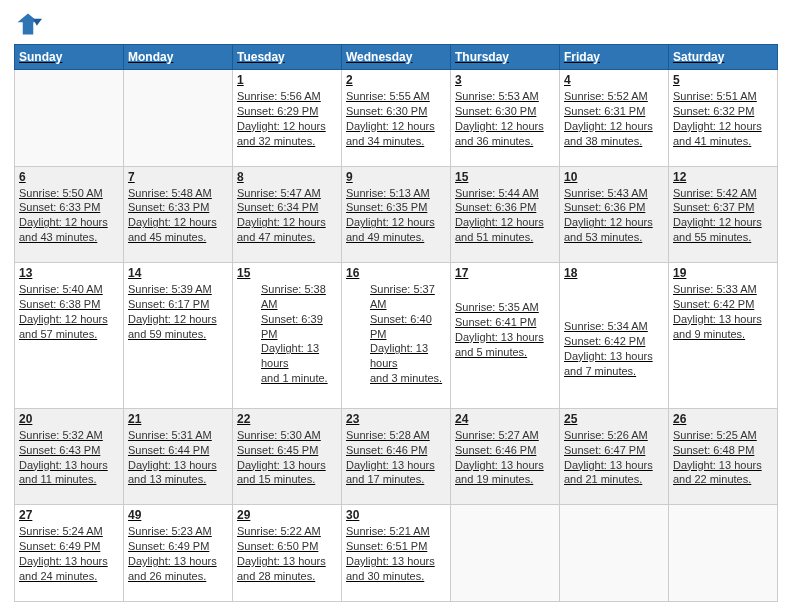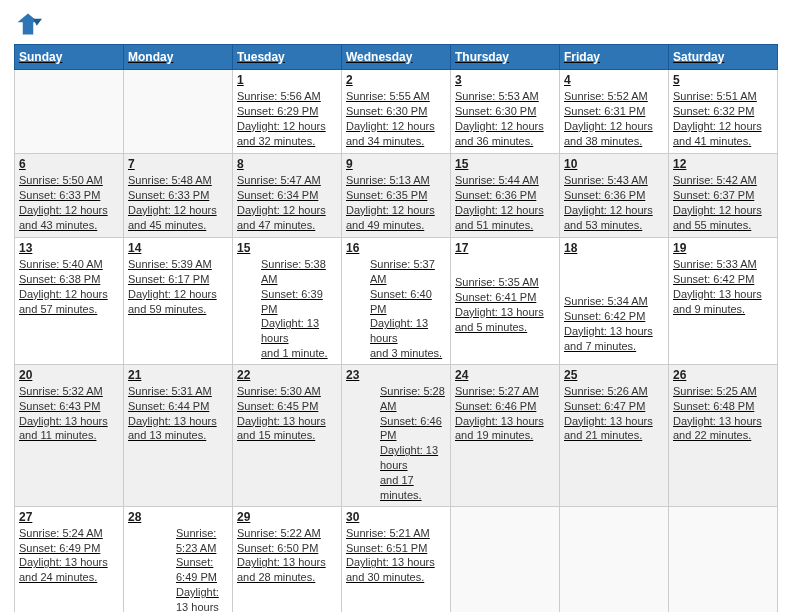--- a/index.html
+++ b/index.html
@@ -297,21 +297,21 @@
           </td>
           <td>
             <span class="day-num">22</span>
             <div class="day-info" style="white-space: pre-line;">Sunrise: 5:30 AM
 Sunset: 6:45 PM
 Daylight: 13 hours
 and 15 minutes.</div>
           </td>
           <td>
             <span class="day-num">23</span>
-            <div class="day-info" style="white-space: pre-line; margin-left: 34px;">Sunrise: 5:28 AM
+            <div class="day-info" style="white-space: pre-line;">Sunrise: 5:28 AM
 Sunset: 6:46 PM
 Daylight: 13 hours
 and 17 minutes.</div>
           </td>
           <td>
             <span class="day-num">24</span>
             <div class="day-info" style="white-space: pre-line;">Sunrise: 5:27 AM
 Sunset: 6:46 PM
 Daylight: 13 hours
 and 19 minutes.</div>
@@ -333,22 +333,22 @@
         </tr>
         <tr class="row-white">
           <td>
             <span class="day-num">27</span>
             <div class="day-info" style="white-space: pre-line;">Sunrise: 5:24 AM
 Sunset: 6:49 PM
 Daylight: 13 hours
 and 24 minutes.</div>
           </td>
           <td>
-            <span class="day-num">28</span>
-            <div class="day-info" style="white-space: pre-line; margin-left: 48px;">Sunrise: 5:23 AM
+            <span class="day-num">49</span>
+            <div class="day-info" style="white-space: pre-line;">Sunrise: 5:23 AM
 Sunset: 6:49 PM
 Daylight: 13 hours
 and 26 minutes.</div>
           </td>
           <td>
             <span class="day-num">29</span>
             <div class="day-info" style="white-space: pre-line;">Sunrise: 5:22 AM
 Sunset: 6:50 PM
 Daylight: 13 hours
 and 28 minutes.</div>

